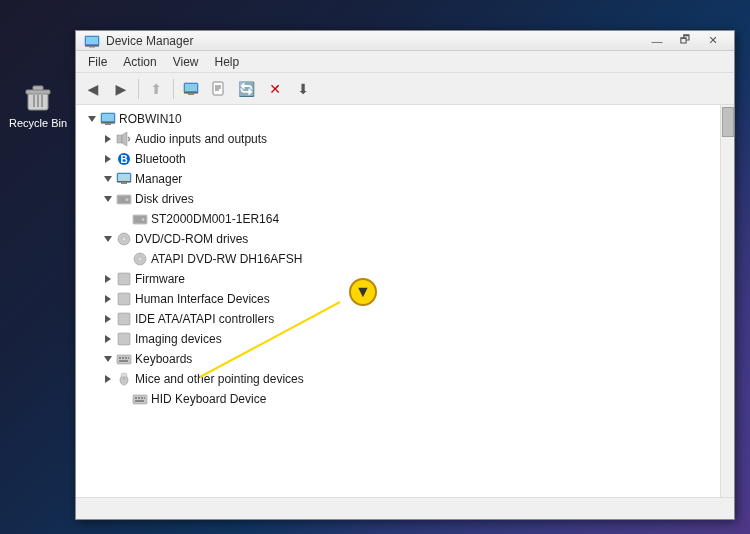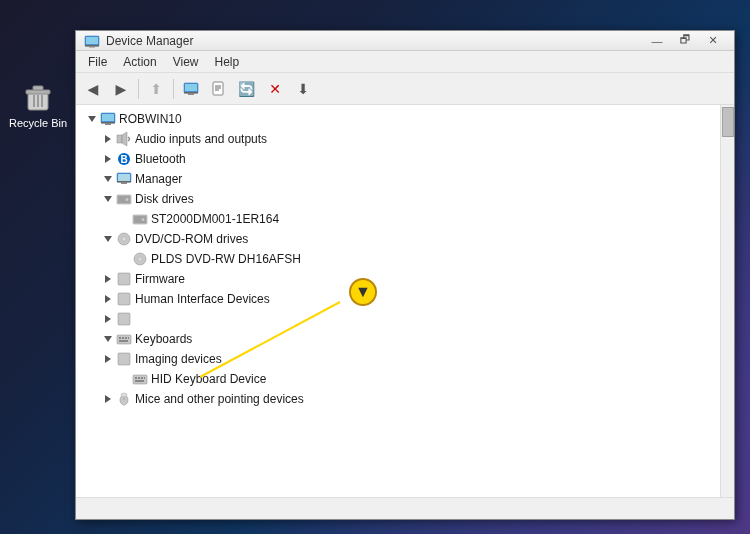--- a/index.html
+++ b/index.html
@@ -429,21 +429,21 @@
         </div>
         <div class="tree-item">
           <span class="indent" style="width: 40px;"></span>
           <span class="expander"></span>
           <span class="item-icon">
             <svg width="16" height="16" viewBox="0 0 16 16">
               <circle cx="8" cy="8" r="6" fill="#c8c8c8" stroke="#888" stroke-width="0.5"></circle>
               <circle cx="8" cy="8" r="2" fill="#e0e0e0" stroke="#aaa" stroke-width="0.5"></circle>
             </svg>
           </span>
-          <span class="item-label">PLDS DVD-RW DH16AFSH</span>
+          <span class="item-label">ATAPI DVD-RW DH16AFSH</span>
         </div>
         <div class="tree-item">
           <span class="indent" style="width: 24px;"></span>
           <span class="expander" style="font-size: 8px; color: rgb(51, 51, 51);">
             <svg width="8" height="8" viewBox="0 0 8 8">
               <polygon points="1,0 7,4 1,8" fill="#555"></polygon>
             </svg>
           </span>
           <span class="item-icon">
             <svg width="16" height="16" viewBox="0 0 16 16">
@@ -471,20 +471,35 @@
           <span class="expander" style="font-size: 8px; color: rgb(51, 51, 51);">
             <svg width="8" height="8" viewBox="0 0 8 8">
               <polygon points="1,0 7,4 1,8" fill="#555"></polygon>
             </svg>
           </span>
           <span class="item-icon">
             <svg width="16" height="16" viewBox="0 0 16 16">
               <rect x="2" y="2" width="12" height="12" rx="1" fill="#c8c8c8" stroke="#888" stroke-width="0.5"></rect>
             </svg>
           </span>
+          <span class="item-label">IDE ATA/ATAPI controllers</span>
+        </div>
+        <div class="tree-item">
+          <span class="indent" style="width: 24px;"></span>
+          <span class="expander" style="font-size: 8px; color: rgb(51, 51, 51);">
+            <svg width="8" height="8" viewBox="0 0 8 8">
+              <polygon points="1,0 7,4 1,8" fill="#555"></polygon>
+            </svg>
+          </span>
+          <span class="item-icon">
+            <svg width="16" height="16" viewBox="0 0 16 16">
+              <rect x="2" y="2" width="12" height="12" rx="1" fill="#c8c8c8" stroke="#888" stroke-width="0.5"></rect>
+            </svg>
+          </span>
+          <span class="item-label">Imaging devices</span>
         </div>
         <div class="tree-item">
           <span class="indent" style="width: 24px;"></span>
           <span class="expander" style="font-size: 8px; color: rgb(51, 51, 51);">
             <svg width="8" height="8" viewBox="0 0 8 8">
               <polygon points="0,1 8,1 4,7" fill="#555"></polygon>
             </svg>
           </span>
           <span class="item-icon">
             <svg width="16" height="16" viewBox="0 0 16 16">
@@ -500,56 +515,42 @@
         </div>
         <div class="tree-item">
           <span class="indent" style="width: 24px;"></span>
           <span class="expander" style="font-size: 8px; color: rgb(51, 51, 51);">
             <svg width="8" height="8" viewBox="0 0 8 8">
               <polygon points="1,0 7,4 1,8" fill="#555"></polygon>
             </svg>
           </span>
           <span class="item-icon">
             <svg width="16" height="16" viewBox="0 0 16 16">
-              <rect x="2" y="2" width="12" height="12" rx="1" fill="#c8c8c8" stroke="#888" stroke-width="0.5"></rect>
-            </svg>
-          </span>
-          <span class="item-label">Imaging devices</span>
+              <ellipse cx="8" cy="9" rx="4" ry="5" fill="#c8c8c8" stroke="#888" stroke-width="0.5"></ellipse>
+              <line x1="8" y1="4" x2="8" y2="9" stroke="#888" stroke-width="0.5"></line>
+              <ellipse cx="8" cy="4" rx="3" ry="2" fill="#ddd" stroke="#aaa" stroke-width="0.5"></ellipse>
+            </svg>
+          </span>
+          <span class="item-label">Mice and other pointing devices</span>
         </div>
         <div class="tree-item">
           <span class="indent" style="width: 40px;"></span>
           <span class="expander"></span>
           <span class="item-icon">
             <svg width="16" height="16" viewBox="0 0 16 16">
               <rect x="1" y="4" width="14" height="9" rx="1" fill="#c8c8c8" stroke="#888" stroke-width="0.5"></rect>
               <rect x="3" y="6" width="2" height="2" fill="#888"></rect>
               <rect x="6" y="6" width="2" height="2" fill="#888"></rect>
               <rect x="9" y="6" width="2" height="2" fill="#888"></rect>
               <rect x="12" y="6" width="1" height="2" fill="#888"></rect>
               <rect x="3" y="9" width="9" height="2" fill="#888"></rect>
             </svg>
           </span>
           <span class="item-label">HID Keyboard Device</span>
         </div>
-        <div class="tree-item">
-          <span class="indent" style="width: 24px;"></span>
-          <span class="expander" style="font-size: 8px; color: rgb(51, 51, 51);">
-            <svg width="8" height="8" viewBox="0 0 8 8">
-              <polygon points="1,0 7,4 1,8" fill="#555"></polygon>
-            </svg>
-          </span>
-          <span class="item-icon">
-            <svg width="16" height="16" viewBox="0 0 16 16">
-              <ellipse cx="8" cy="9" rx="4" ry="5" fill="#c8c8c8" stroke="#888" stroke-width="0.5"></ellipse>
-              <line x1="8" y1="4" x2="8" y2="9" stroke="#888" stroke-width="0.5"></line>
-              <ellipse cx="8" cy="4" rx="3" ry="2" fill="#ddd" stroke="#aaa" stroke-width="0.5"></ellipse>
-            </svg>
-          </span>
-          <span class="item-label">Mice and other pointing devices</span>
-        </div>
       </div>
     <div class="scrollbar-right">
       <div style="width:12px;height:30px;background:#c0c0c0;border:1px solid #a0a0a0;margin:2px 1px;"></div>
     </div>
   </div>
 
   <div class="status-bar">
     <span></span>
   </div>
 </div>

